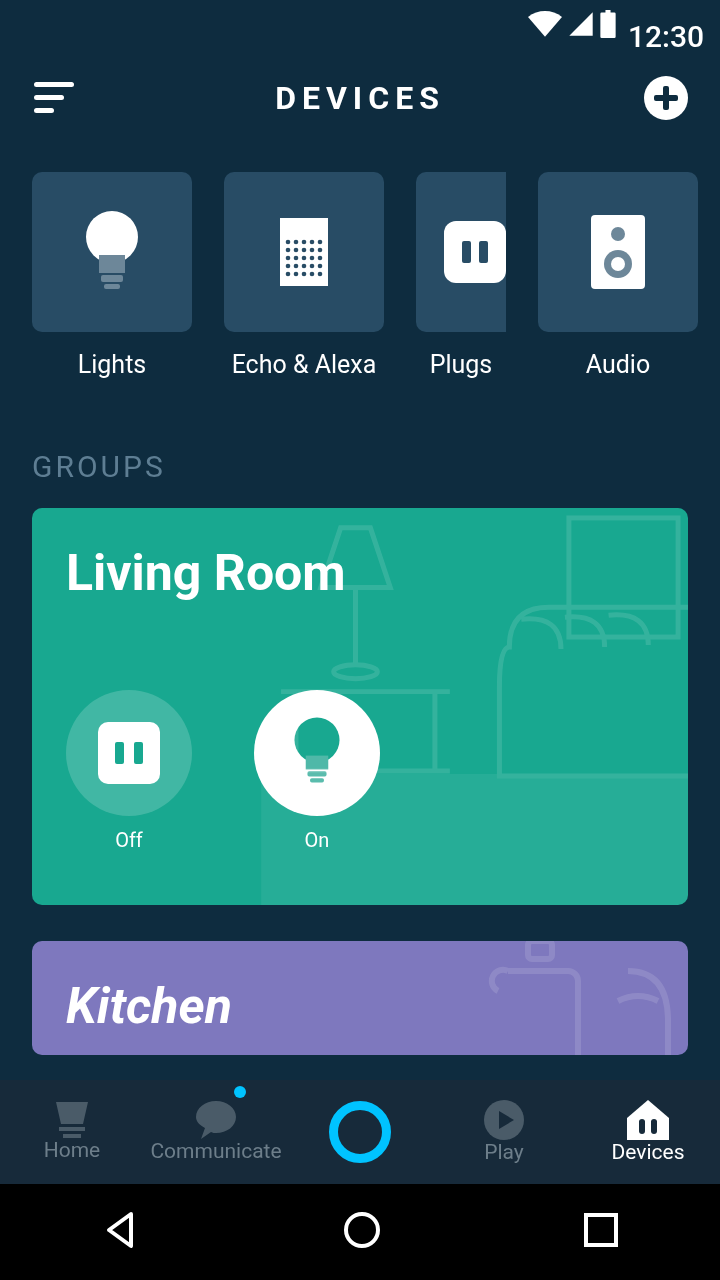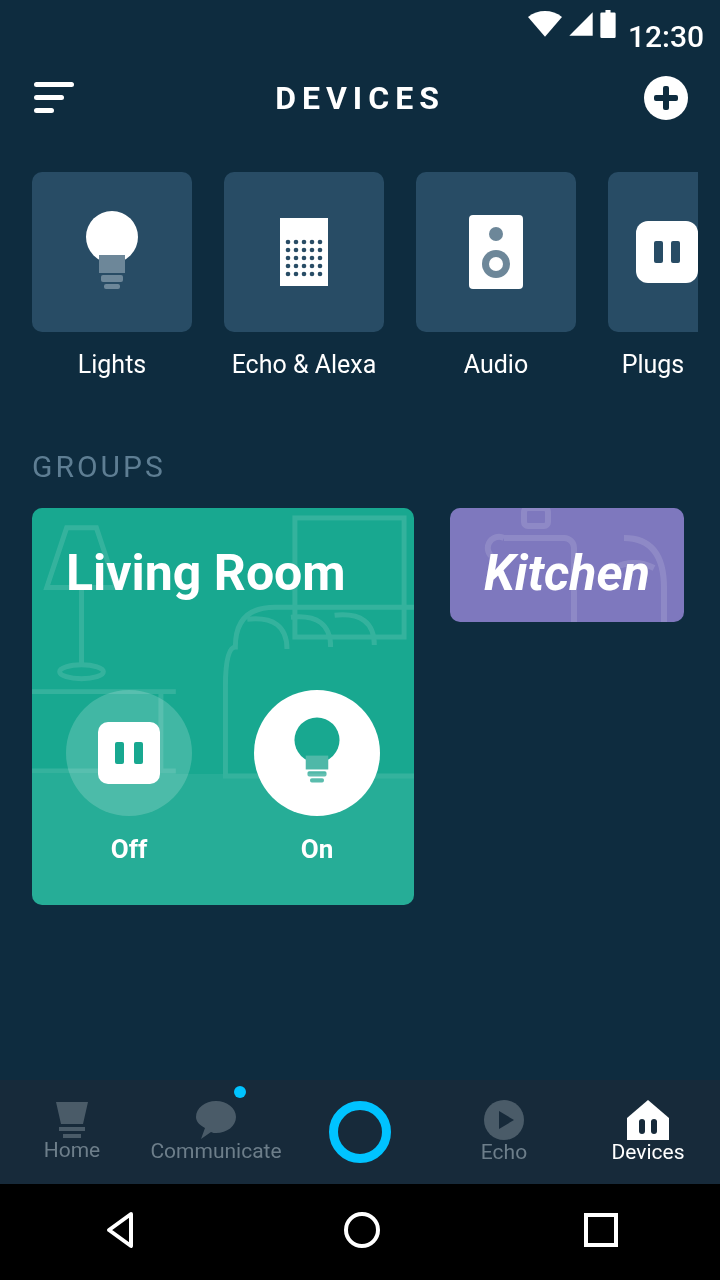--- a/index.html
+++ b/index.html
@@ -14,33 +14,33 @@
   .menu-btn, .add-btn { width:44px; height:44px; display:flex; align-items:center; justify-content:center; }
   .add-btn { width:44px; height:44px; }
   
   .categories { display:flex; gap:32px; padding:24px 32px 0 32px; overflow:hidden; }
   .cat-item { display:flex; flex-direction:column; align-items:center; gap:18px; flex:0 0 auto; }
   .cat-tile { width:160px; height:160px; background:#284c65; border-radius:10px; display:flex; align-items:center; justify-content:center; }
   .cat-item.cut .cat-tile { width:90px; }
   .cat-label { font-size:25px; font-weight:400; color:#fff; }
   
   .section-title { font-size:30px; font-weight:400; letter-spacing:3px; color:#5e7e93; padding:70px 32px 24px 32px; }
-  .groups { padding:0 32px; display:flex; flex-direction:row; gap:36px; }
+  .groups { padding:0 32px; display:flex; flex-direction:column; gap:36px; }
   .group-card { border-radius:10px; padding:36px 34px 28px 34px; position:relative; overflow:hidden; }
   .group-card.living { background:#18a890; height:397px; }
   .group-card.kitchen { background:#7e78be; height:114px;font-style:italic; }
   .group-name { font-size:50px; font-weight:700; }
   .controls { display:flex; gap:62px; margin-top:88px; }
   .control { display:flex; flex-direction:column; align-items:center; gap:12px; }
   .control-btn { width:126px; height:126px; border-radius:50%; display:flex; align-items:center; justify-content:center; }
   .control-off { background:rgba(255,255,255,0.18); }
   .control-on  { background:#ffffff; }
   .plug-shape { width:62px; height:62px; background:#fff; border-radius:10px; display:flex; align-items:center; justify-content:center; gap:10px;}
   .plug-shape span { width:9px; height:22px; background:#18a890; border-radius:2px;}
-  .control-label { font-size:26px; font-weight:700;margin-top:6px; }
+  .control-label { font-size:20px; font-weight:400; }
   .living-deco { position:absolute; right:0; top:0; width:430px; height:100%; opacity:0.12; pointer-events:none; }
   
   .bottom-nav { position:absolute; left:0; right:0; bottom:96px; height:104px; background:#172a3a; display:flex; }
   .nav-item { flex:1; display:flex; flex-direction:column; align-items:center; justify-content:center; color:#6d7e8a; font-size:21px; }
   .nav-item.active { color:#fff; }
   .nav-center { position:relative; }
   .nav-center .ring { width:62px; height:62px; border:9px solid #00c3ff; border-radius:50%; }
   
   .android-nav { position:absolute; left:0; right:0; bottom:0; height:96px; background:#000; display:flex; align-items:center; justify-content:space-around; }
 </style>
@@ -120,40 +120,40 @@
             <circle cx="8" cy="56" r="2.3"></circle>
               <circle cx="16" cy="56" r="2.3"></circle>
               <circle cx="24" cy="56" r="2.3"></circle>
               <circle cx="32" cy="56" r="2.3"></circle>
               <circle cx="40" cy="56" r="2.3"></circle>
           </g>
         </svg>
       </div>
       <div class="cat-label">Echo &amp; Alexa</div>
     </div>
+    <div class="cat-item cut">
+      <div class="cat-tile" style="border-radius:10px 0 0 10px; justify-content:flex-start; padding-left:28px;">
+        <svg width="62" height="62" viewBox="0 0 62 62">
+          <rect x="0" y="0" width="62" height="62" rx="12" fill="#fff"></rect>
+          <rect x="18" y="20" width="9" height="22" rx="2" fill="#284c65"></rect>
+          <rect x="35" y="20" width="9" height="22" rx="2" fill="#284c65"></rect>
+        </svg>
+      </div>
+      <div class="cat-label">Plugs</div>
+    </div>
     <div class="cat-item">
       <div class="cat-tile">
         <svg width="54" height="74" viewBox="0 0 54 74">
           <rect x="0" y="0" width="54" height="74" rx="4" fill="#fff"></rect>
           <circle cx="27" cy="19" r="7" fill="#6d8799"></circle>
           <circle cx="27" cy="49" r="14" fill="#6d8799"></circle>
           <circle cx="27" cy="49" r="7" fill="#fff"></circle>
         </svg>
       </div>
       <div class="cat-label">Audio</div>
-    </div>
-    <div class="cat-item cut">
-      <div class="cat-tile" style="border-radius:10px 0 0 10px; justify-content:flex-start; padding-left:28px;">
-        <svg width="62" height="62" viewBox="0 0 62 62">
-          <rect x="0" y="0" width="62" height="62" rx="12" fill="#fff"></rect>
-          <rect x="18" y="20" width="9" height="22" rx="2" fill="#284c65"></rect>
-          <rect x="35" y="20" width="9" height="22" rx="2" fill="#284c65"></rect>
-        </svg>
-      </div>
-      <div class="cat-label">Plugs</div>
     </div>
   </div>
 
   <div class="section-title">GROUPS</div>
 
   <div class="groups">
     <div class="group-card living">
       <svg class="living-deco" viewBox="0 0 430 400" preserveAspectRatio="xMaxYMin meet">
         <g fill="none" stroke="#fff" stroke-width="5">
           <rect x="310" y="10" width="110" height="120"></rect>
@@ -226,21 +226,21 @@
       <span>Communicate</span>
     </div>
     <div class="nav-item nav-center">
       <div class="ring"></div>
     </div>
     <div class="nav-item">
       <svg width="40" height="40" viewBox="0 0 40 40">
         <circle cx="20" cy="20" r="20" fill="#4a5b68"></circle>
         <path d="M15 11 L30 20 L15 29 Z" fill="#172a3a"></path>
       </svg>
-      <span>Echo</span>
+      <span>Play</span>
     </div>
     <div class="nav-item active">
       <svg width="42" height="40" viewBox="0 0 42 40">
         <path fill="#fff" d="M21 0 L42 18 v22 H0 V18z"></path>
         <rect x="12" y="20" width="6" height="14" rx="3" fill="#172a3a"></rect>
         <rect x="24" y="20" width="6" height="14" rx="3" fill="#172a3a"></rect>
         <circle cx="15" cy="22" r="3" fill="#172a3a"></circle>
         <circle cx="27" cy="22" r="3" fill="#172a3a"></circle>
       </svg>
       <span>Devices</span>

